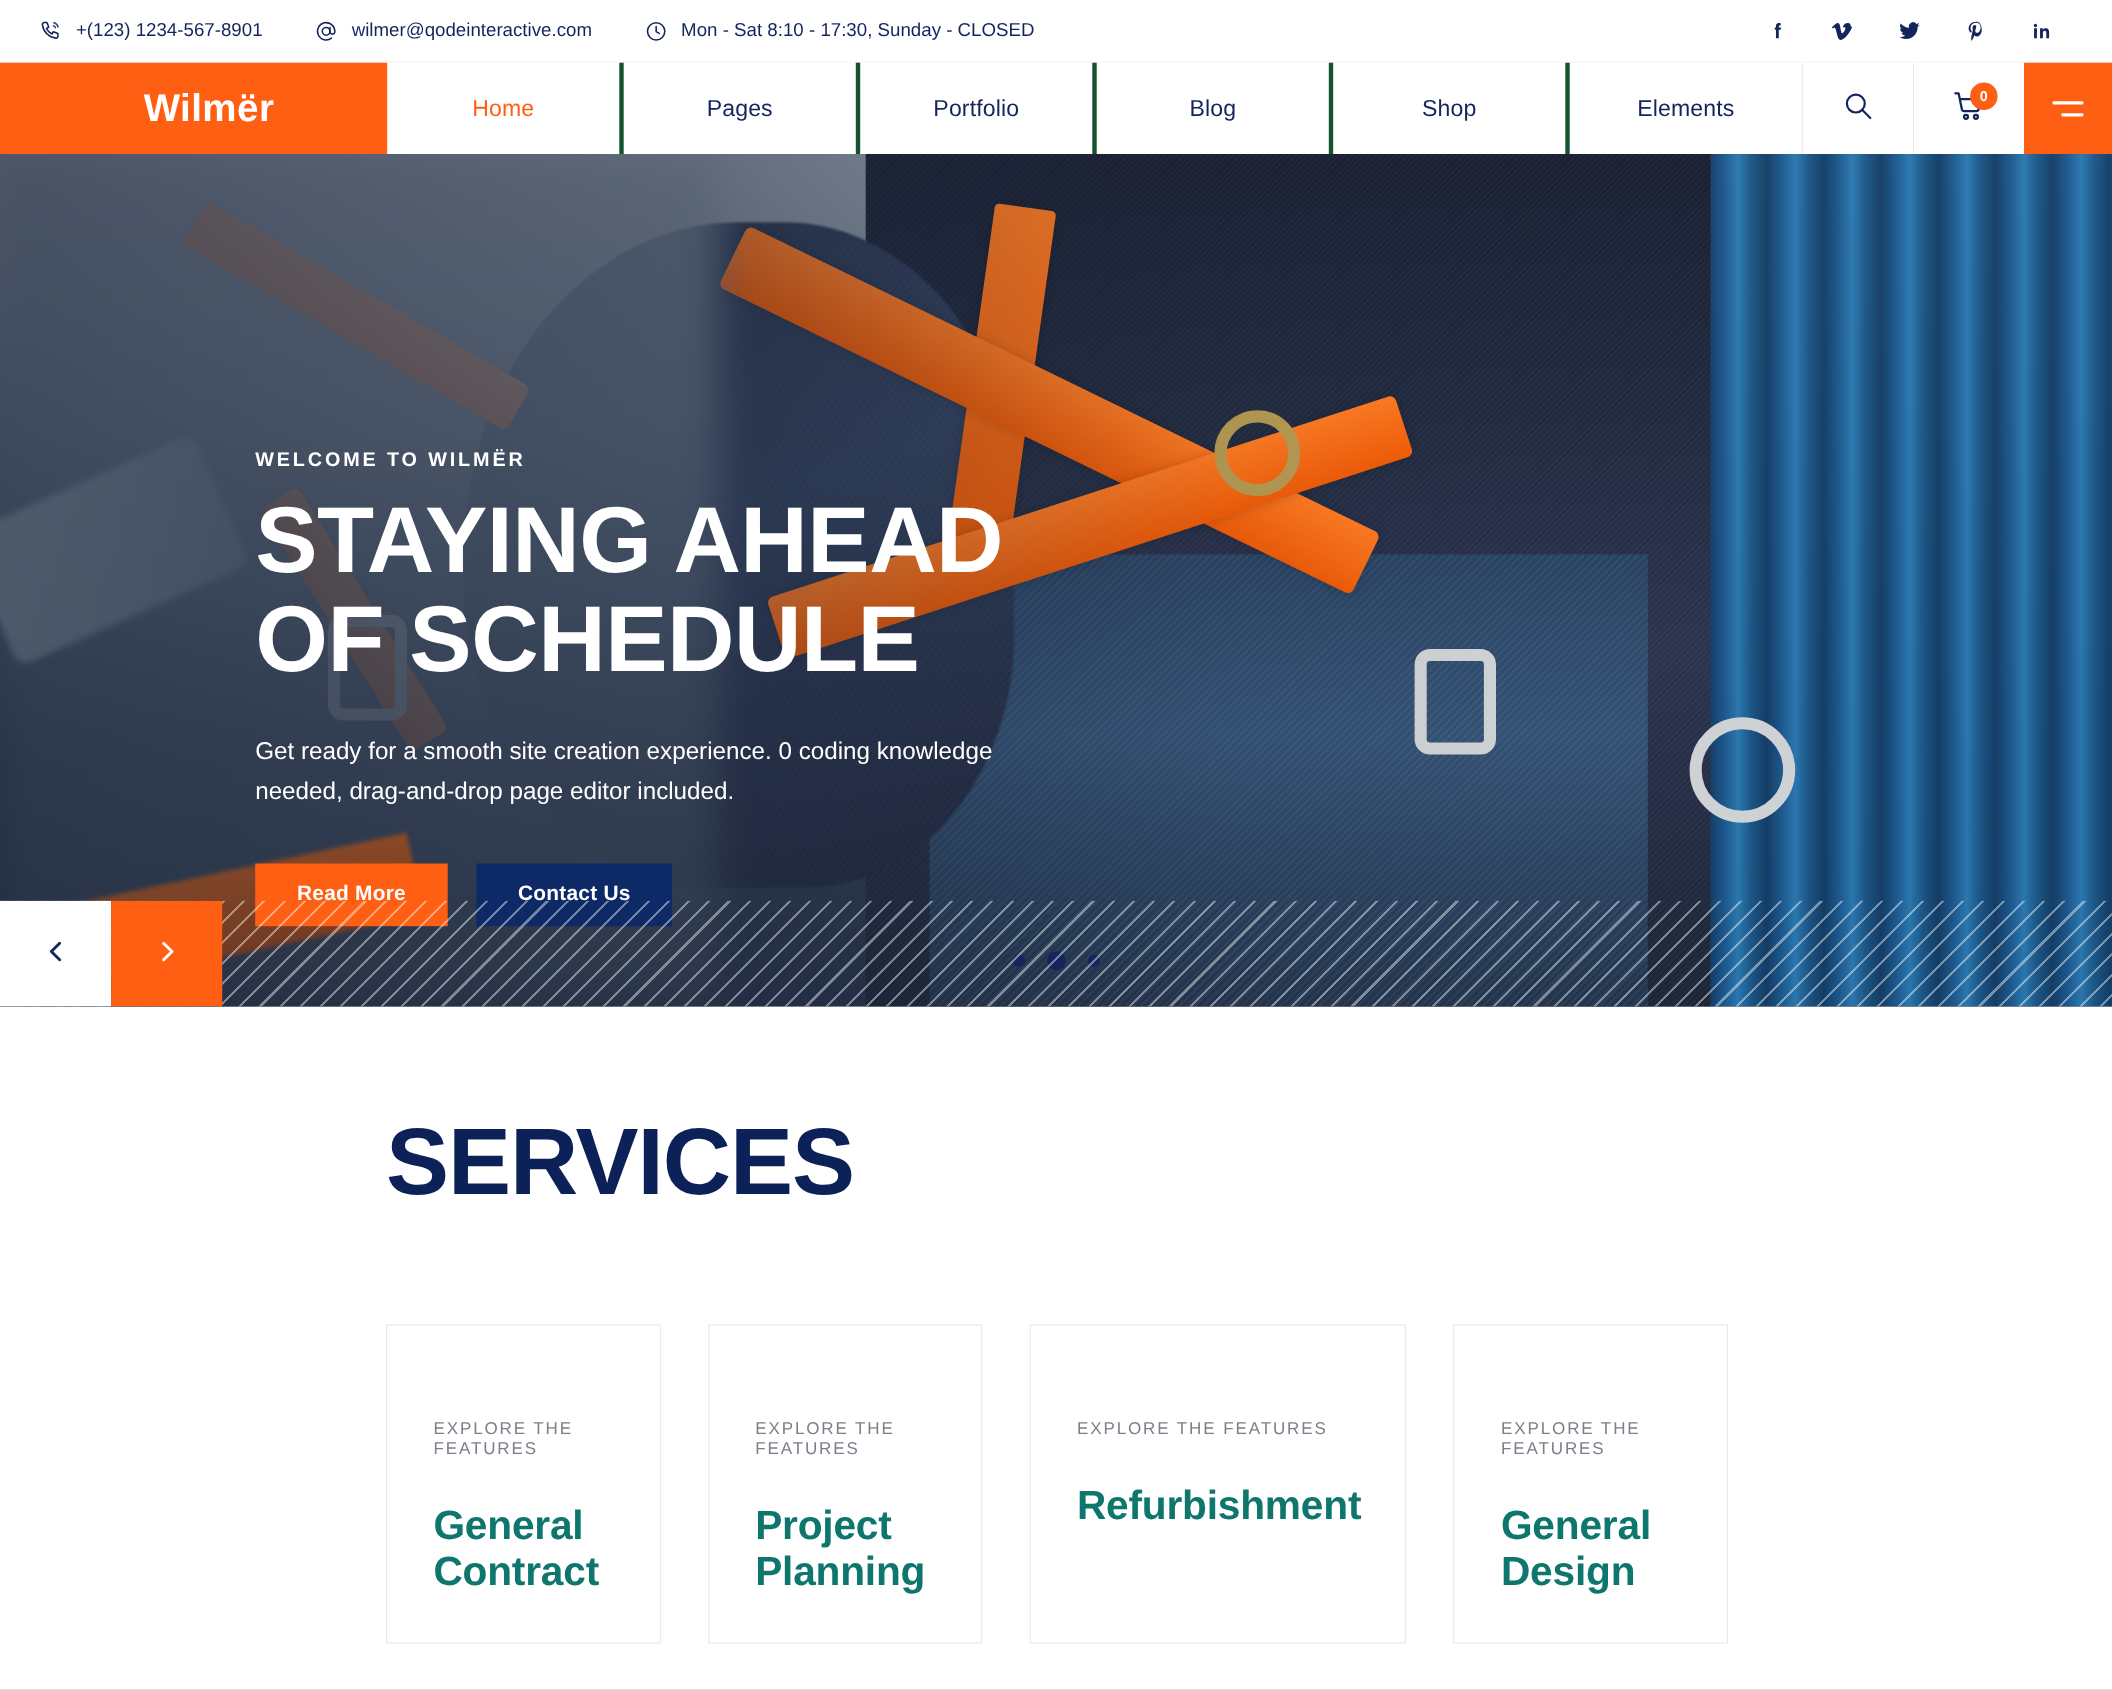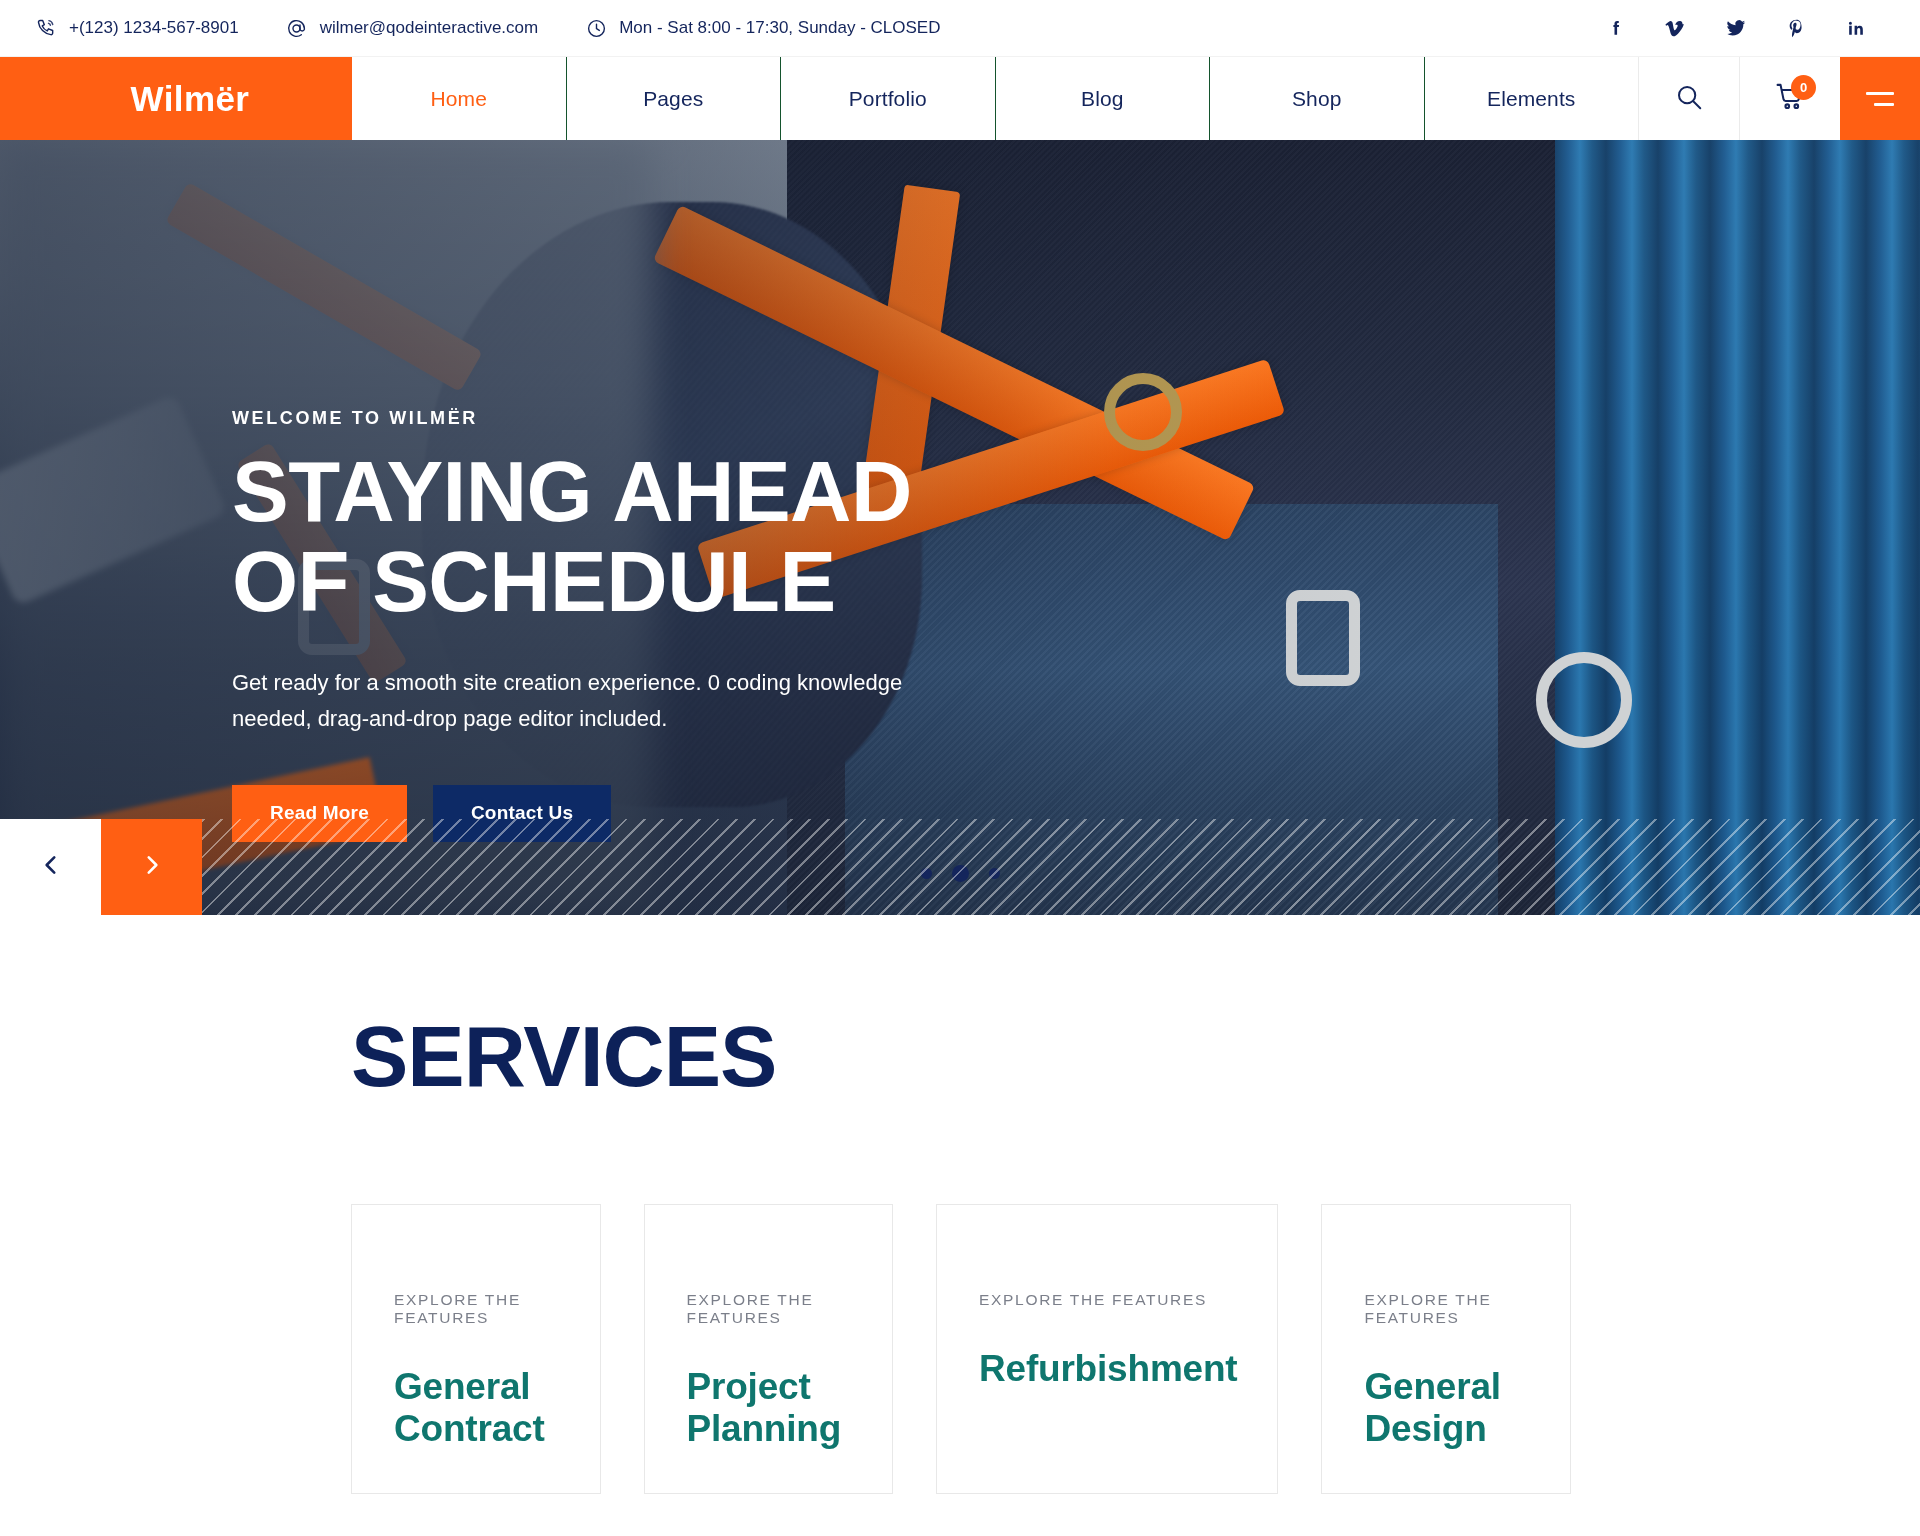--- a/index.html
+++ b/index.html
@@ -39,21 +39,21 @@
   .logo-block{
     width:352px; background:#ff5f13; display:flex; align-items:center; justify-content:center;padding-left:28px;
   }
   .logo-text{
     color:#ffffff; font-size:35px; font-weight:bold; letter-spacing:0.4px;
     font-family:"Liberation Sans", sans-serif;
   }
   .menu{ display:flex; align-items:stretch; flex:1; }
   .menu-item{
     flex:1; display:flex; align-items:center; justify-content:center;
-    color:#14255c; font-size:21px; border-left:1px solid #14532d;
+    color:#14255c; font-size:21px; border-left:4px solid #14532d;
     letter-spacing:0.1px;
   }
   .menu-item:first-child{ border-left:none; }
   .menu-item.active{ color:#ff5f13; }
   .nav-icon{
     width:101px; display:flex; align-items:center; justify-content:center;
     border-left:1px solid #ebebeb; position:relative; color:#14255c;
   }
   .cart-badge{
     position:absolute; top:18px; right:24px;
@@ -247,21 +247,21 @@
       <span>wilmer@qodeinteractive.com</span>
     </div>
 
     <div class="tb-item">
       <span class="ico">
         <svg width="21" height="21" viewBox="0 0 24 24" fill="none" stroke="#14255c" stroke-width="1.6">
           <circle cx="12" cy="12" r="9"></circle>
           <path d="M12 7v5.2l3.2 2" stroke-linecap="round"></path>
         </svg>
       </span>
-      <span>Mon - Sat 8:00 - 17:30, Sunday - CLOSED</span>
+      <span>Mon - Sat 8:10 - 17:30, Sunday - CLOSED</span>
     </div>
 
   </div>
 
   <div class="tb-right">
     <a class="soc">
       <svg width="20" height="20" viewBox="0 0 24 24" fill="#14255c">
           <path d="M15.4 8.3h-2.1V6.9c0-.6.4-.8.7-.8h1.3V3.6l-1.9 0c-2.6 0-3.2 1.9-3.2 3.1v1.6H8.9v2.6h1.3V20h3.1v-9.1h2.1l.3-2.6z"></path>
         </svg>
     </a>

